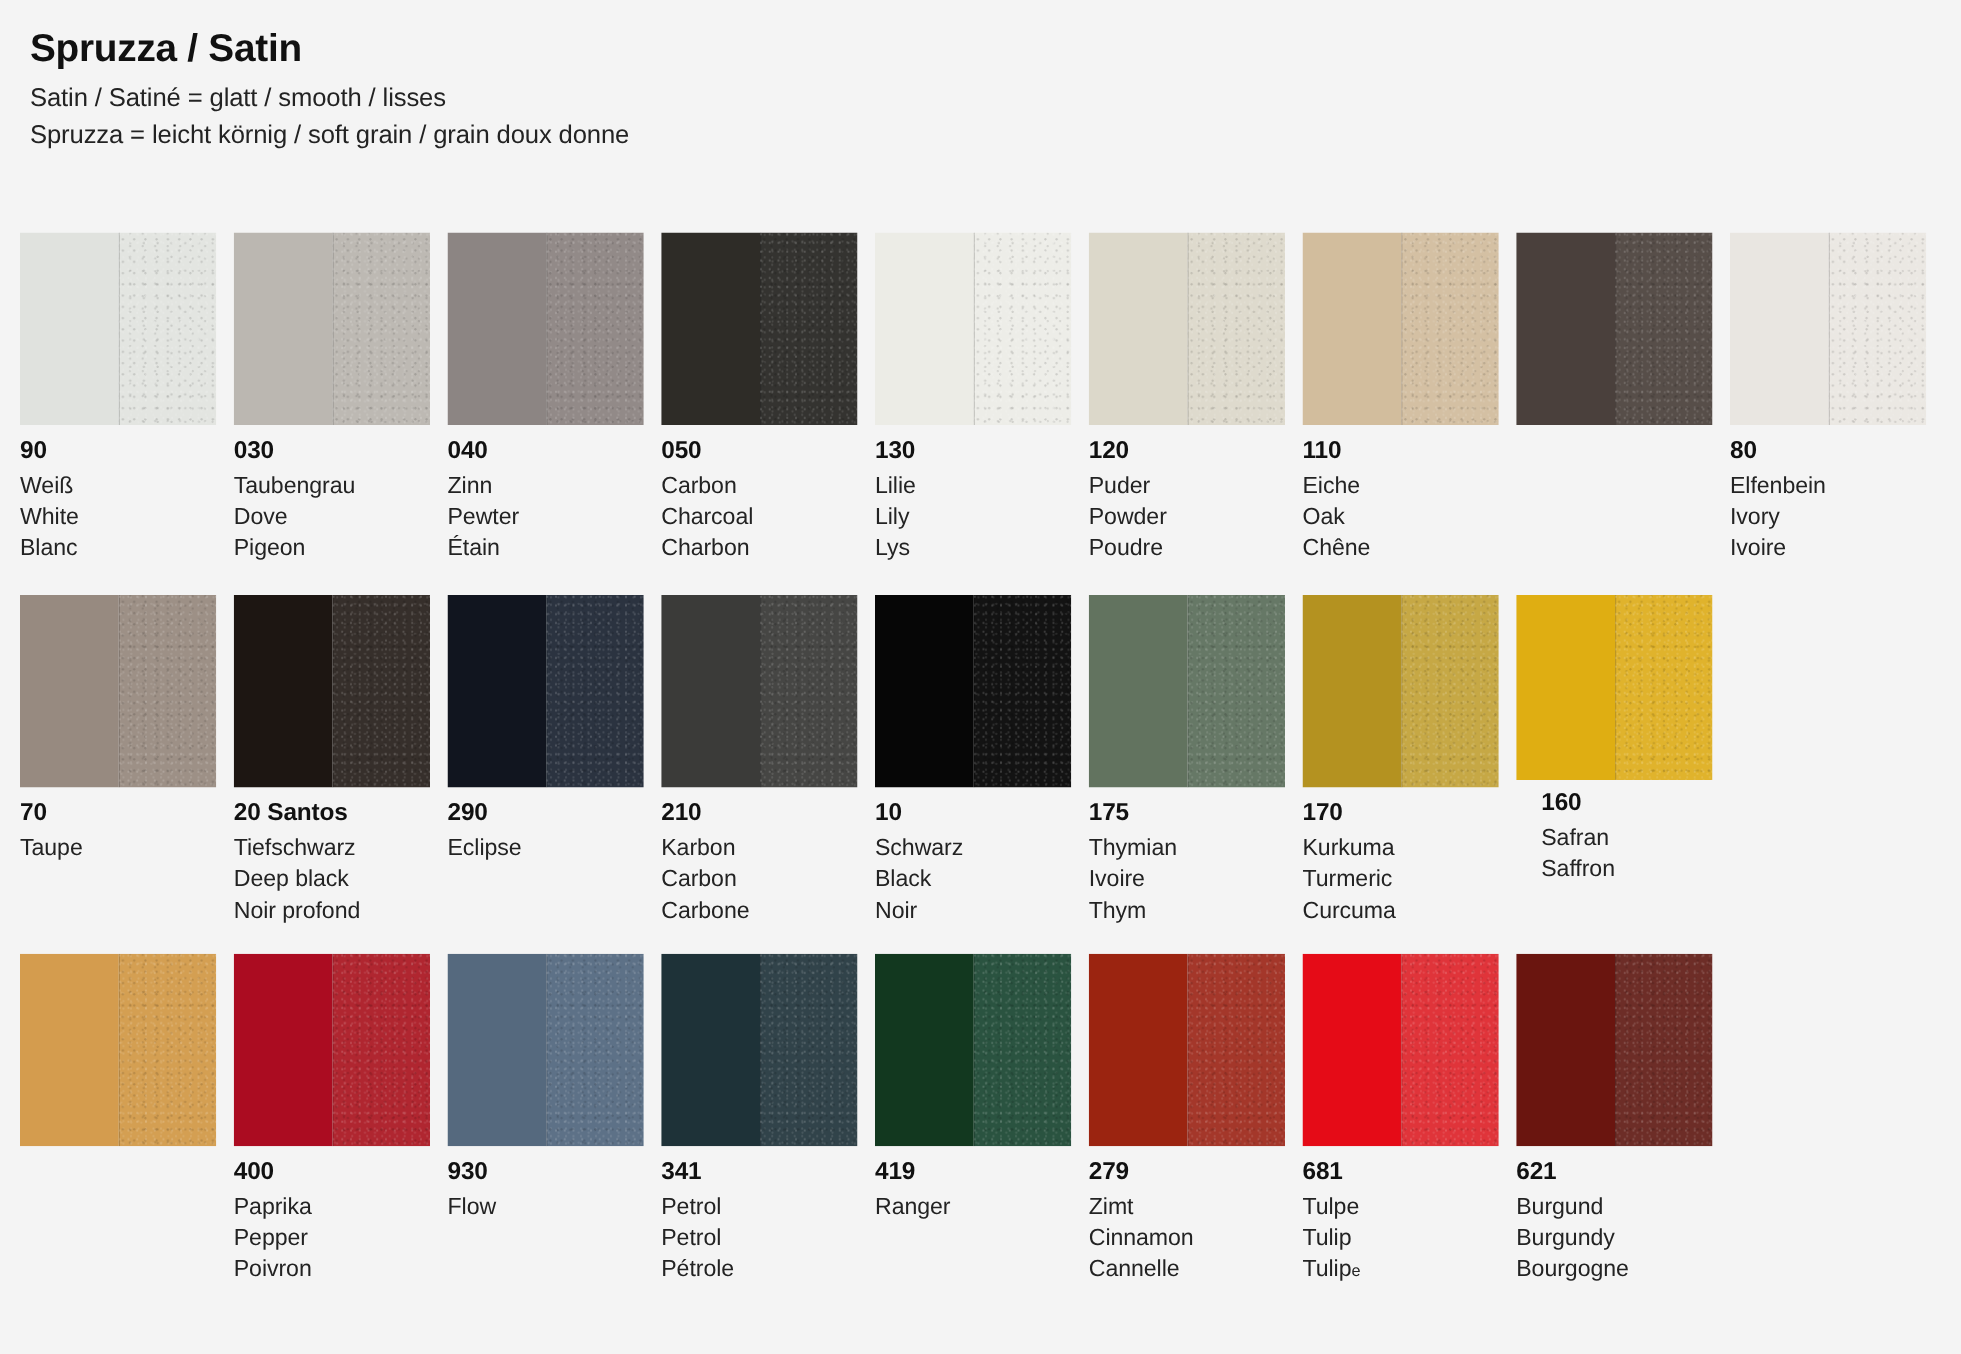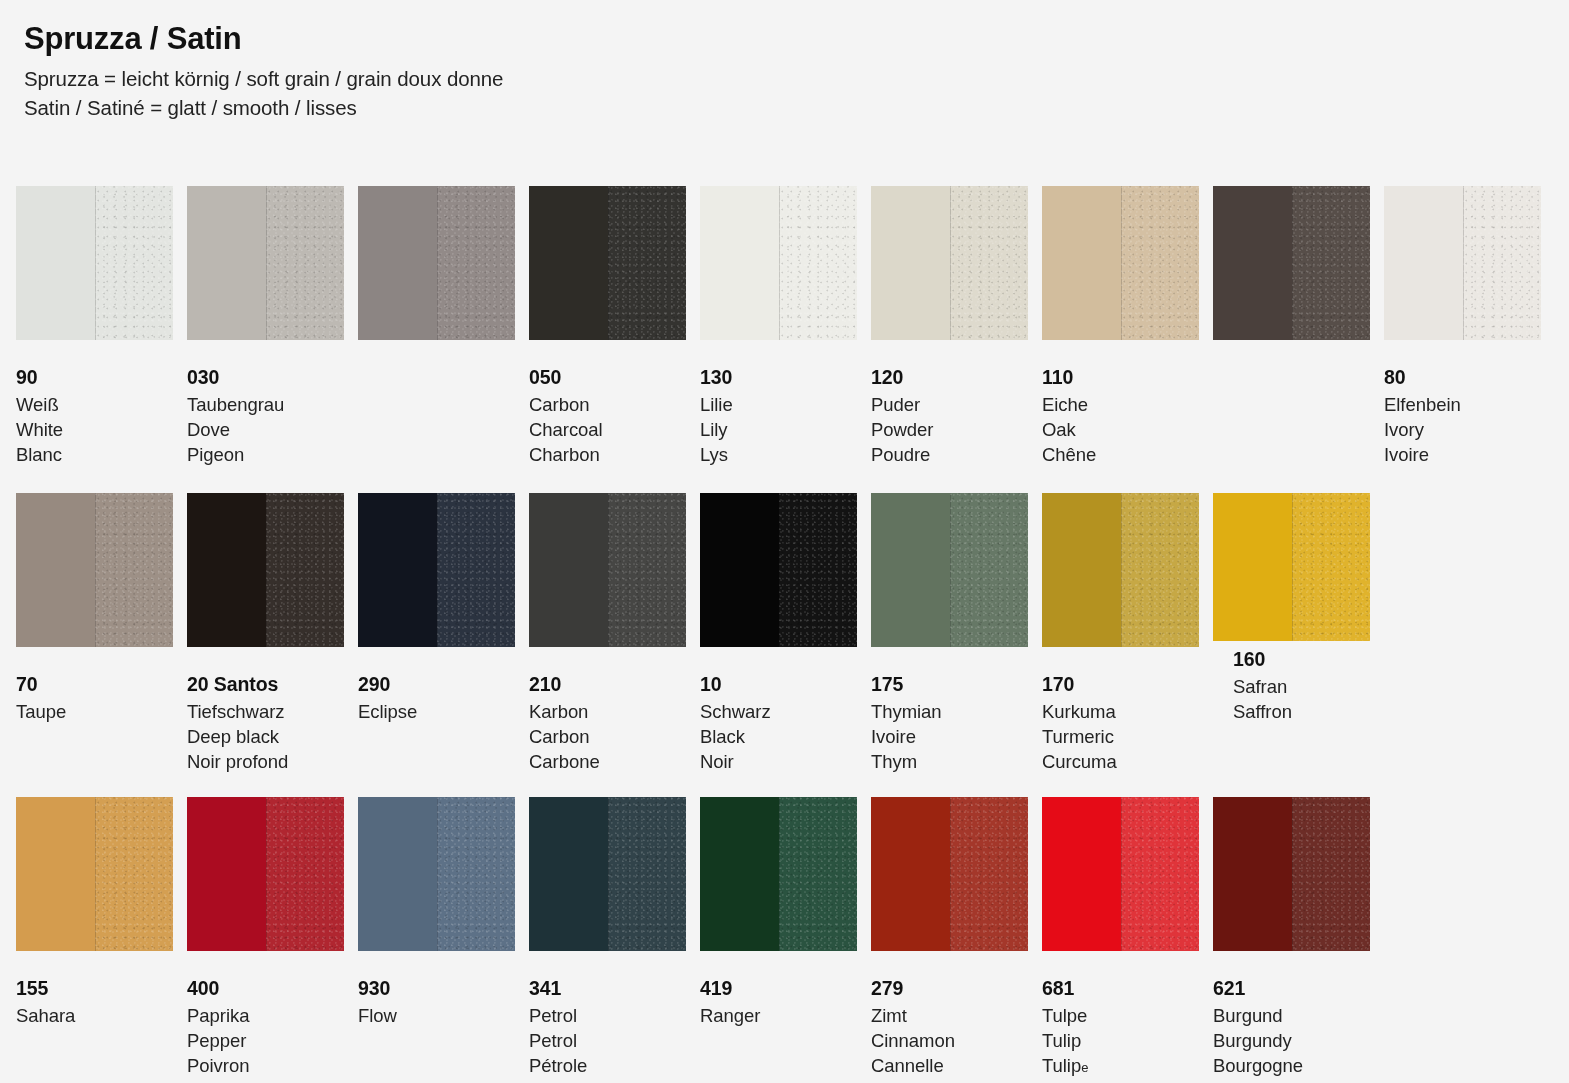--- a/index.html
+++ b/index.html
@@ -105,21 +105,21 @@
     content: "";
     position: absolute;
     left: 0;
     top: 0;
     bottom: 0;
     width: 1px;
     background: rgba(0,0,0,0.16);
   }
 
   .label {
-    padding-top: 26px;
+    padding-top: 9px;
   }
   .label.raised { padding-top: 7px; margin-left: 20px; }
   .code {
     font-size: 19.5px;
     font-weight: 700;
     line-height: 1.22;
     color: #111111;
     letter-spacing: -0.1px;
     margin-bottom: 2px;
     white-space: nowrap;
@@ -134,22 +134,22 @@
   .names div { white-space: nowrap; }
   .names .small-suffix { font-size: 13px; }
 </style>
 </head>
 <body style="background: rgb(244, 244, 244);">
 
 <div class="page">
 
   <div class="header">
     <h1 class="header-title">Spruzza / Satin</h1>
+    <p class="header-sub">Satin / Satiné = glatt / smooth / lisses</p>
     <p class="header-sub">Spruzza = leicht körnig / soft grain / grain doux donne</p>
-    <p class="header-sub">Satin / Satiné = glatt / smooth / lisses</p>
   </div>
 
   <div class="grid" id="swatch-grid">
       <div class="row row-1">
         <div class="cell">
           <div class="swatch">
             <div class="swatch-half" style="background: rgb(224, 226, 222);"></div>
             <div class="swatch-half grain seam" style="background: rgb(227, 229, 225);"></div>
           </div>
           <div class="label">
@@ -173,20 +173,28 @@
               <div>Dove</div>
               <div>Pigeon</div>
             </div>
           </div>
         </div>
         <div class="cell">
           <div class="swatch">
             <div class="swatch-half" style="background: rgb(140, 133, 131);"></div>
             <div class="swatch-half grain seam" style="background: rgb(146, 138, 136);"></div>
           </div>
+          <div class="label">
+            <div class="code">040</div>
+            <div class="names">
+              <div>Zinn</div>
+              <div>Pewter</div>
+              <div>Étain</div>
+            </div>
+          </div>
         </div>
         <div class="cell">
           <div class="swatch">
             <div class="swatch-half" style="background: rgb(46, 44, 39);"></div>
             <div class="swatch-half grain seam" style="background: rgb(52, 51, 48);"></div>
           </div>
           <div class="label">
             <div class="code">050</div>
             <div class="names">
               <div>Carbon</div>
@@ -366,26 +374,20 @@
             </div>
           </div>
         </div>
       </div>
       <div class="row row-3">
         <div class="cell">
           <div class="swatch">
             <div class="swatch-half" style="background: rgb(212, 156, 78);"></div>
             <div class="swatch-half grain seam" style="background: rgb(212, 159, 82);"></div>
           </div>
-          <div class="label">
-            <div class="code">155</div>
-            <div class="names">
-              <div>Sahara</div>
-            </div>
-          </div>
         </div>
         <div class="cell">
           <div class="swatch">
             <div class="swatch-half" style="background: rgb(171, 12, 33);"></div>
             <div class="swatch-half grain seam" style="background: rgb(176, 38, 48);"></div>
           </div>
           <div class="label">
             <div class="code">400</div>
             <div class="names">
               <div>Paprika</div>

